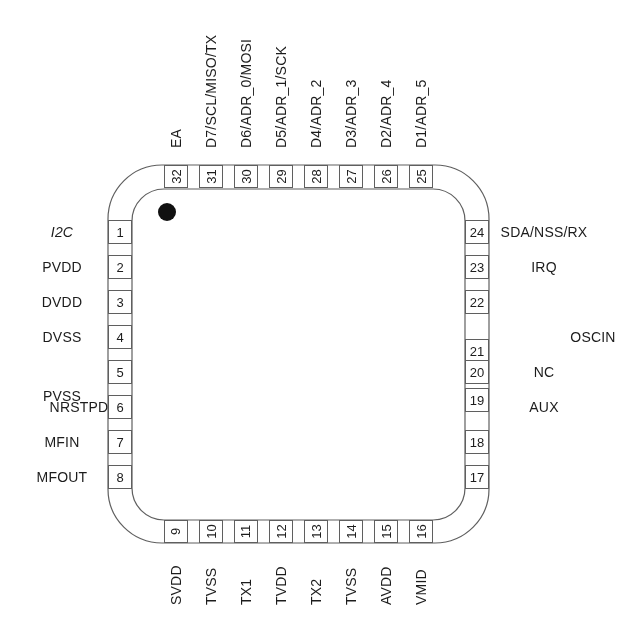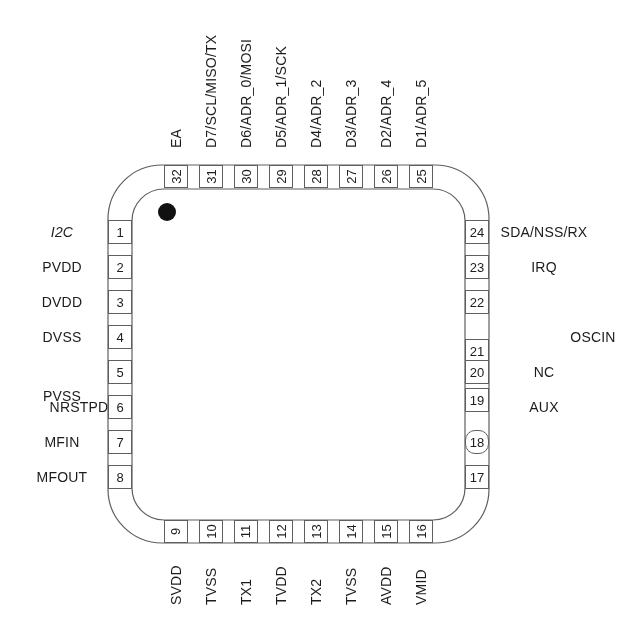--- a/index.html
+++ b/index.html
@@ -144,21 +144,21 @@
     </div>
   <div class="pin-box h" style="left:465px;top:325px;margin-top:14px;">
       <span class="num">21</span>
     </div>
   <div class="pin-box h" style="left:465px;top:360px;">
       <span class="num">20</span>
     </div>
   <div class="pin-box h" style="left:465px;top:372px;margin-top:16px;">
       <span class="num">19</span>
     </div>
-  <div class="pin-box h" style="left:465px;top:430px;border-radius:10px;">
+  <div class="pin-box h" style="left:465px;top:430px;">
       <span class="num">18</span>
     </div>
   <div class="pin-box h" style="left:465px;top:465px;">
       <span class="num">17</span>
     </div>
 
   <div class="hlabel" style="left:7px;top:223px;font-style:italic;">I2C</div>
   <div class="hlabel" style="left:7px;top:258px;">PVDD</div>
   <div class="hlabel" style="left:7px;top:293px;">DVDD</div>
   <div class="hlabel" style="left:7px;top:328px;">DVSS</div>

